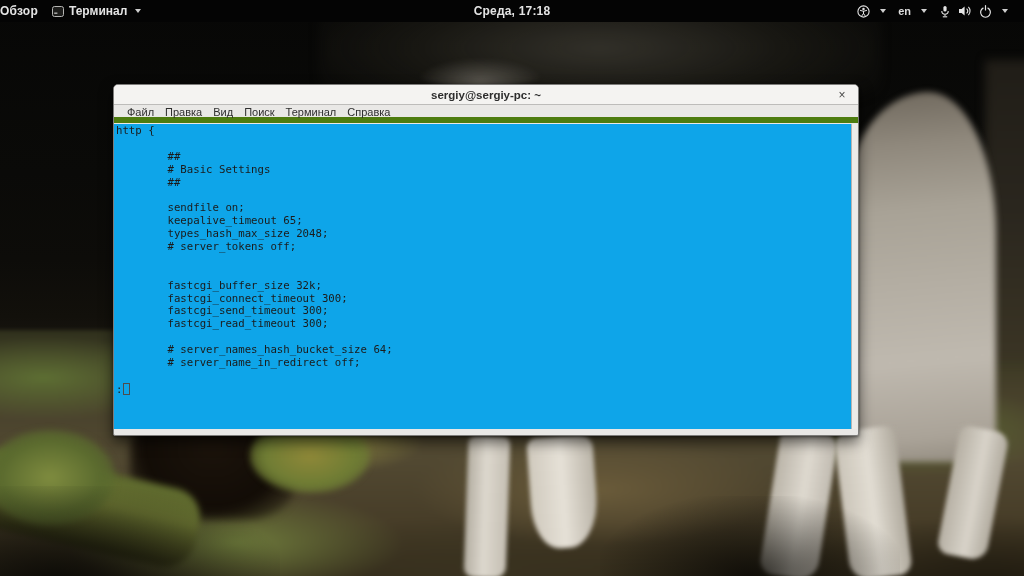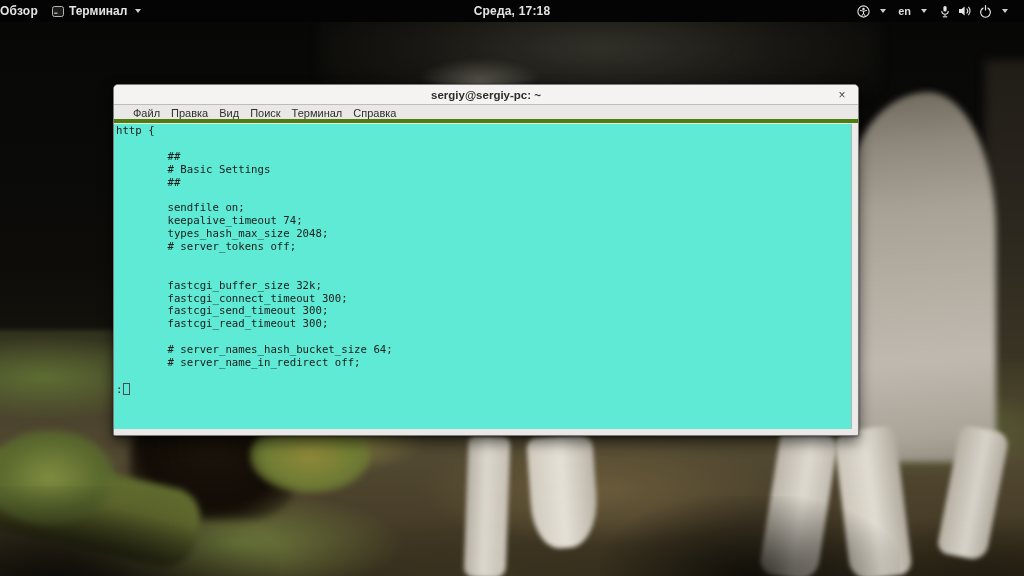--- a/index.html
+++ b/index.html
@@ -79,24 +79,24 @@
   
   .window { position:absolute; left:113px; top:84px; width:746px; height:352px; z-index:10;
     background:#e9e8e6; border:1px solid #7d7c7a; border-radius:5px 5px 2px 2px;
     box-shadow: 0 6px 14px rgba(0,0,0,0.6), 0 1px 3px rgba(0,0,0,0.45); }
   .titlebar { position:absolute; left:0; top:0; right:0; height:20px; background:#f4f3f1;
     border-bottom:1px solid #bdbcba; border-radius:4px 4px 0 0;
     display:flex; align-items:center; justify-content:center; }
   .title-text { font-size:11.5px; font-weight:700; color:#2d2d2d; }
   .close-btn { position:absolute; right:9px; top:3px; width:14px; height:14px; display:flex; align-items:center; justify-content:center;
     font-size:12px; color:#4a4a4a; cursor:default; line-height:1; }
-  .menubar { position:absolute; left:0; top:21px; right:0; height:17px; background:#e9e8e6; border-bottom:4px solid #4d7c0f;
-    display:flex; align-items:center; gap:11px; padding-left:19px; }
+  .menubar { position:absolute; left:0; top:21px; right:0; height:17px; background:#e9e8e6; border-bottom:6px solid #4d7c0f;
+    display:flex; align-items:flex-start; gap:11px; padding-left:13px; }
   .menu-item { font-size:11px; color:#2e2e2e; }
-  .term-area { position:absolute; left:0; top:39px; right:7px; bottom:6px; background:#5eead4; overflow:hidden;
+  .term-area { position:absolute; left:0; top:39px; right:7px; bottom:6px; background:#0ea5e9; overflow:hidden;
     font-family:"DejaVu Sans Mono","Liberation Mono",monospace; font-size:10.7px; color:#1b1b1b;
     padding:1px 0 0 2px; }
   .t-line { height:12.9px; line-height:12.9px; white-space:pre; }
   .prompt-row { height:13px; line-height:13px; white-space:pre; display:flex; align-items:center; }
   .cursor-box { display:inline-block; width:7px; height:12px; border:1px solid #4d4d4d; margin-left:1px; }
   .scrollbar { position:absolute; top:39px; right:1px; width:6px; bottom:6px; background:#ecebe9; border-left:1px solid #b4b3b1; }
 </style>
 </head>
 <body>
 
@@ -194,21 +194,21 @@
     </div>
   <div class="term-area">
     <div>
         <div class="t-line">http {</div>
         <div class="t-line"></div>
         <div class="t-line">        ##</div>
         <div class="t-line">        # Basic Settings</div>
         <div class="t-line">        ##</div>
         <div class="t-line"></div>
         <div class="t-line">        sendfile on;</div>
-        <div class="t-line">        keepalive_timeout 74;</div>
+        <div class="t-line">        keepalive_timeout 65;</div>
         <div class="t-line">        types_hash_max_size 2048;</div>
         <div class="t-line">        # server_tokens off;</div>
         <div class="t-line"></div>
         <div class="t-line"></div>
         <div class="t-line">        fastcgi_buffer_size 32k;</div>
         <div class="t-line">        fastcgi_connect_timeout 300;</div>
         <div class="t-line">        fastcgi_send_timeout 300;</div>
         <div class="t-line">        fastcgi_read_timeout 300;</div>
         <div class="t-line"></div>
         <div class="t-line">        # server_names_hash_bucket_size 64;</div>

